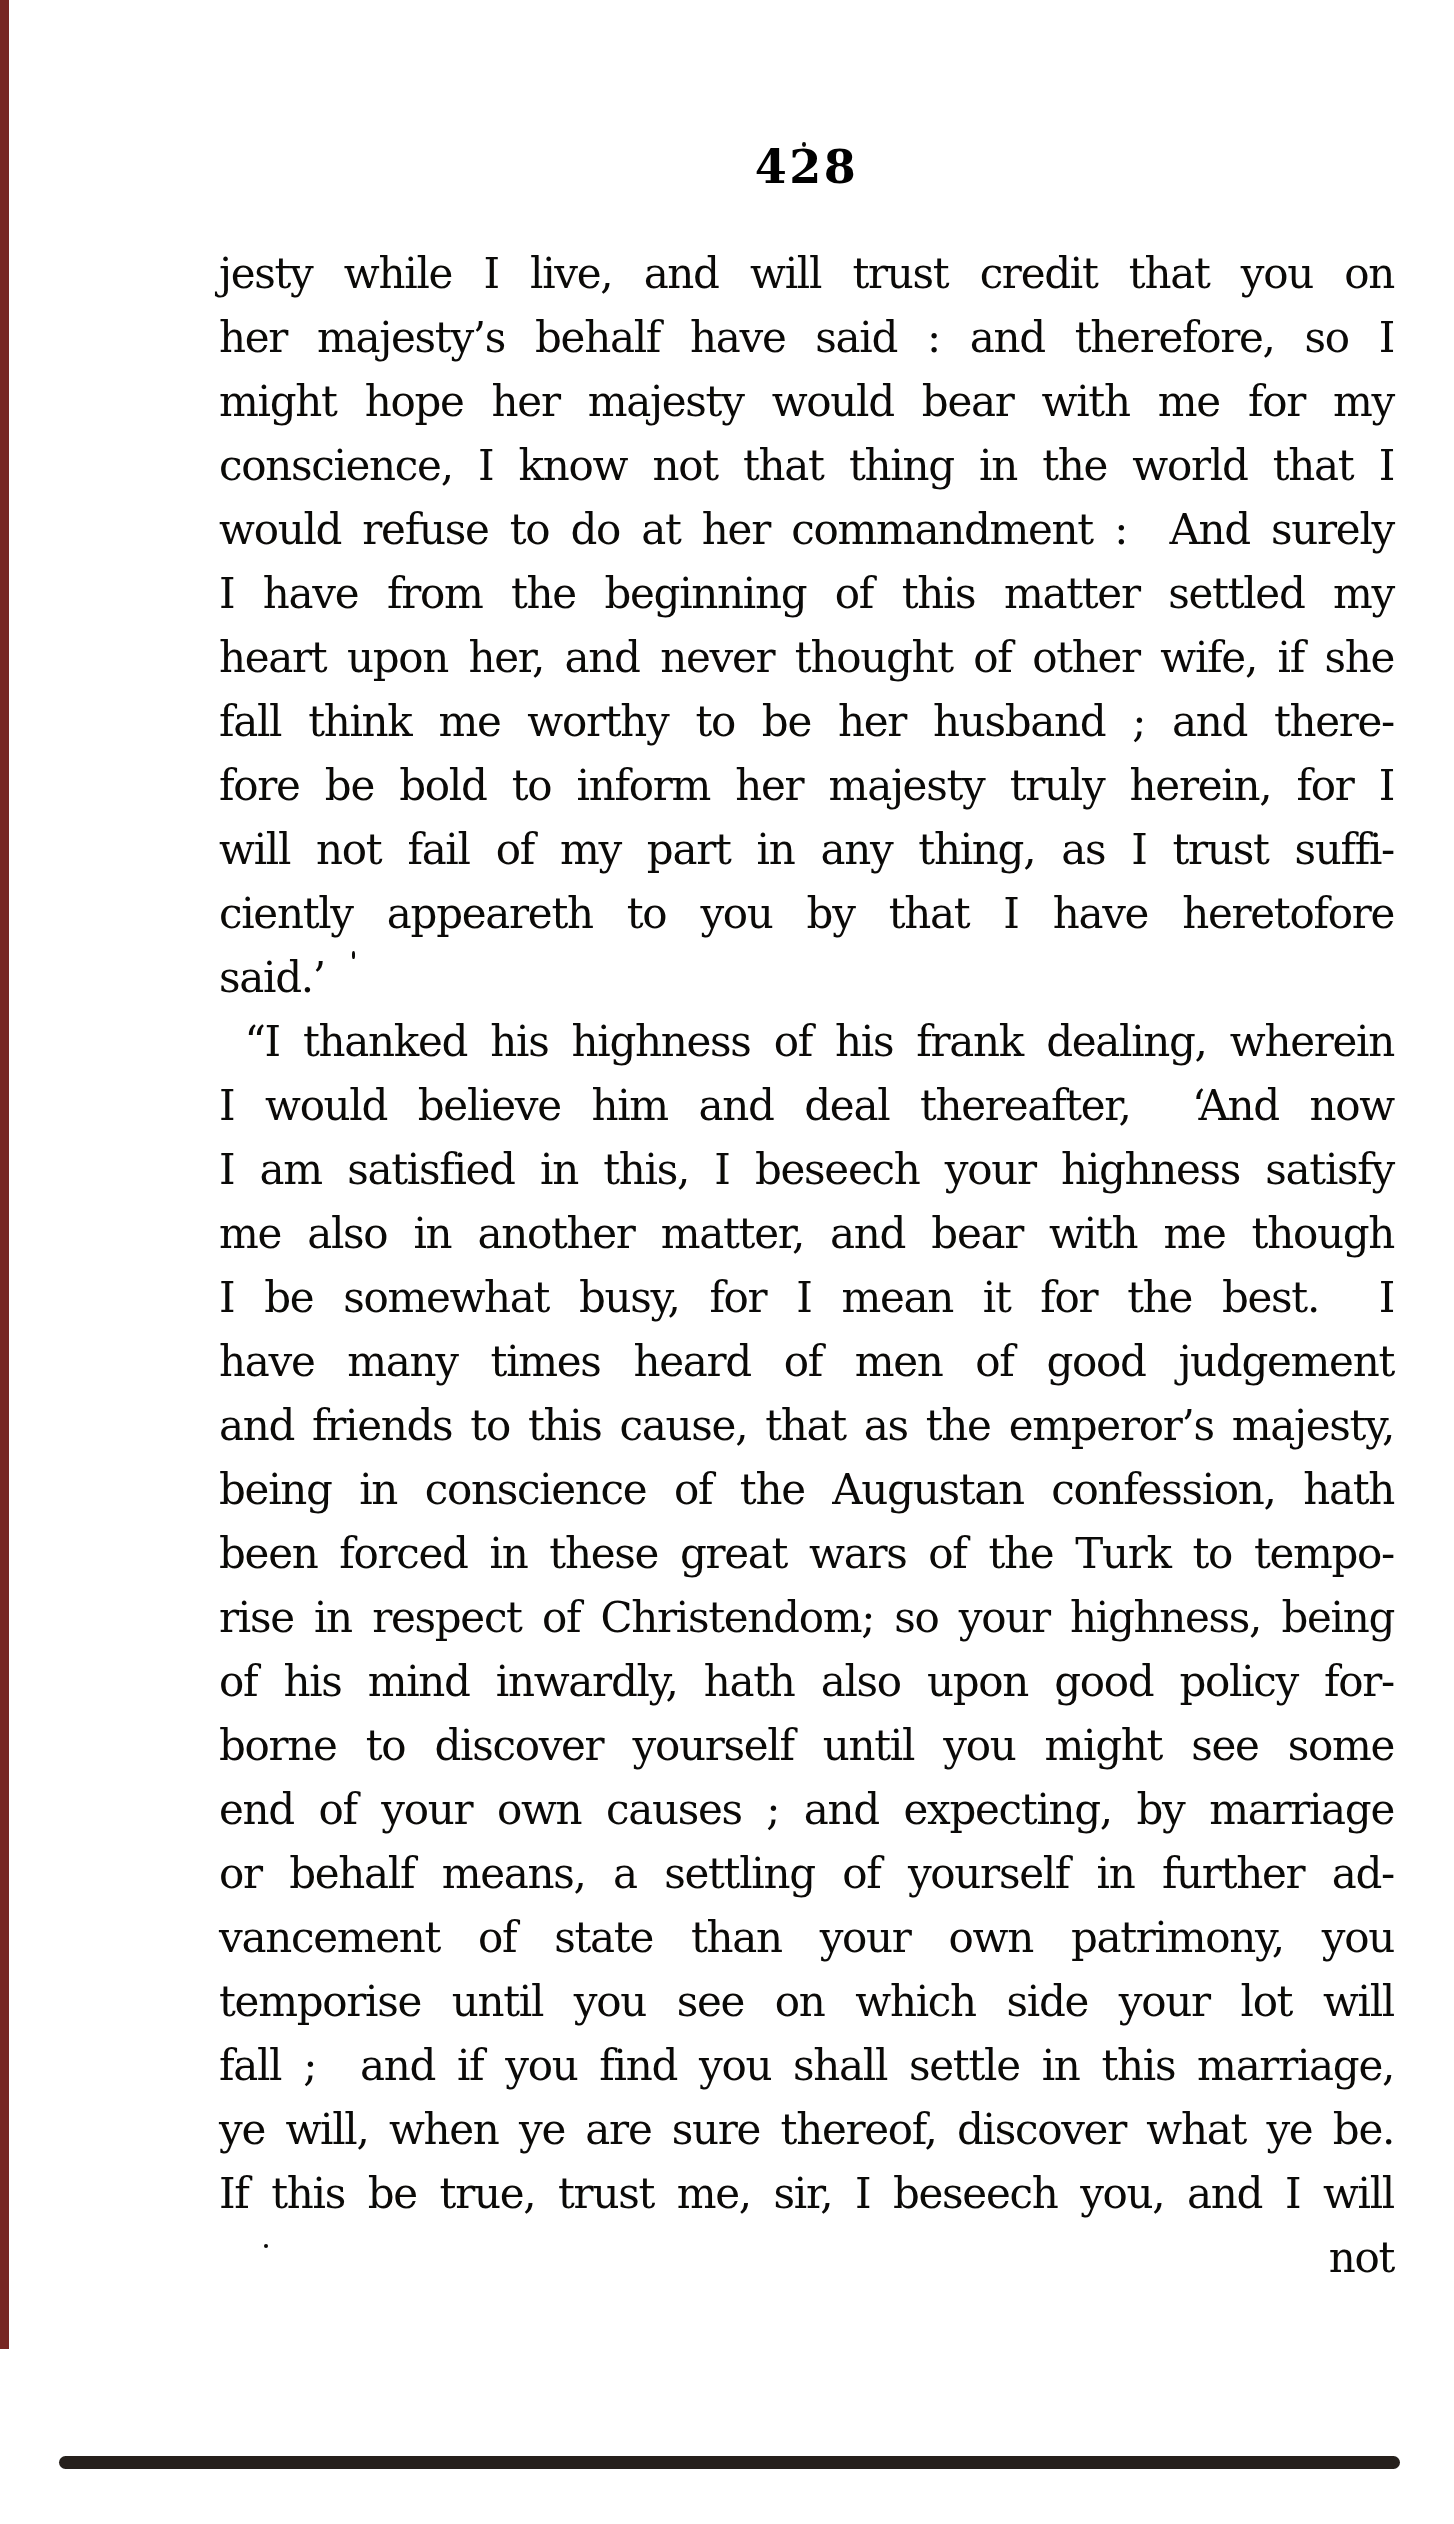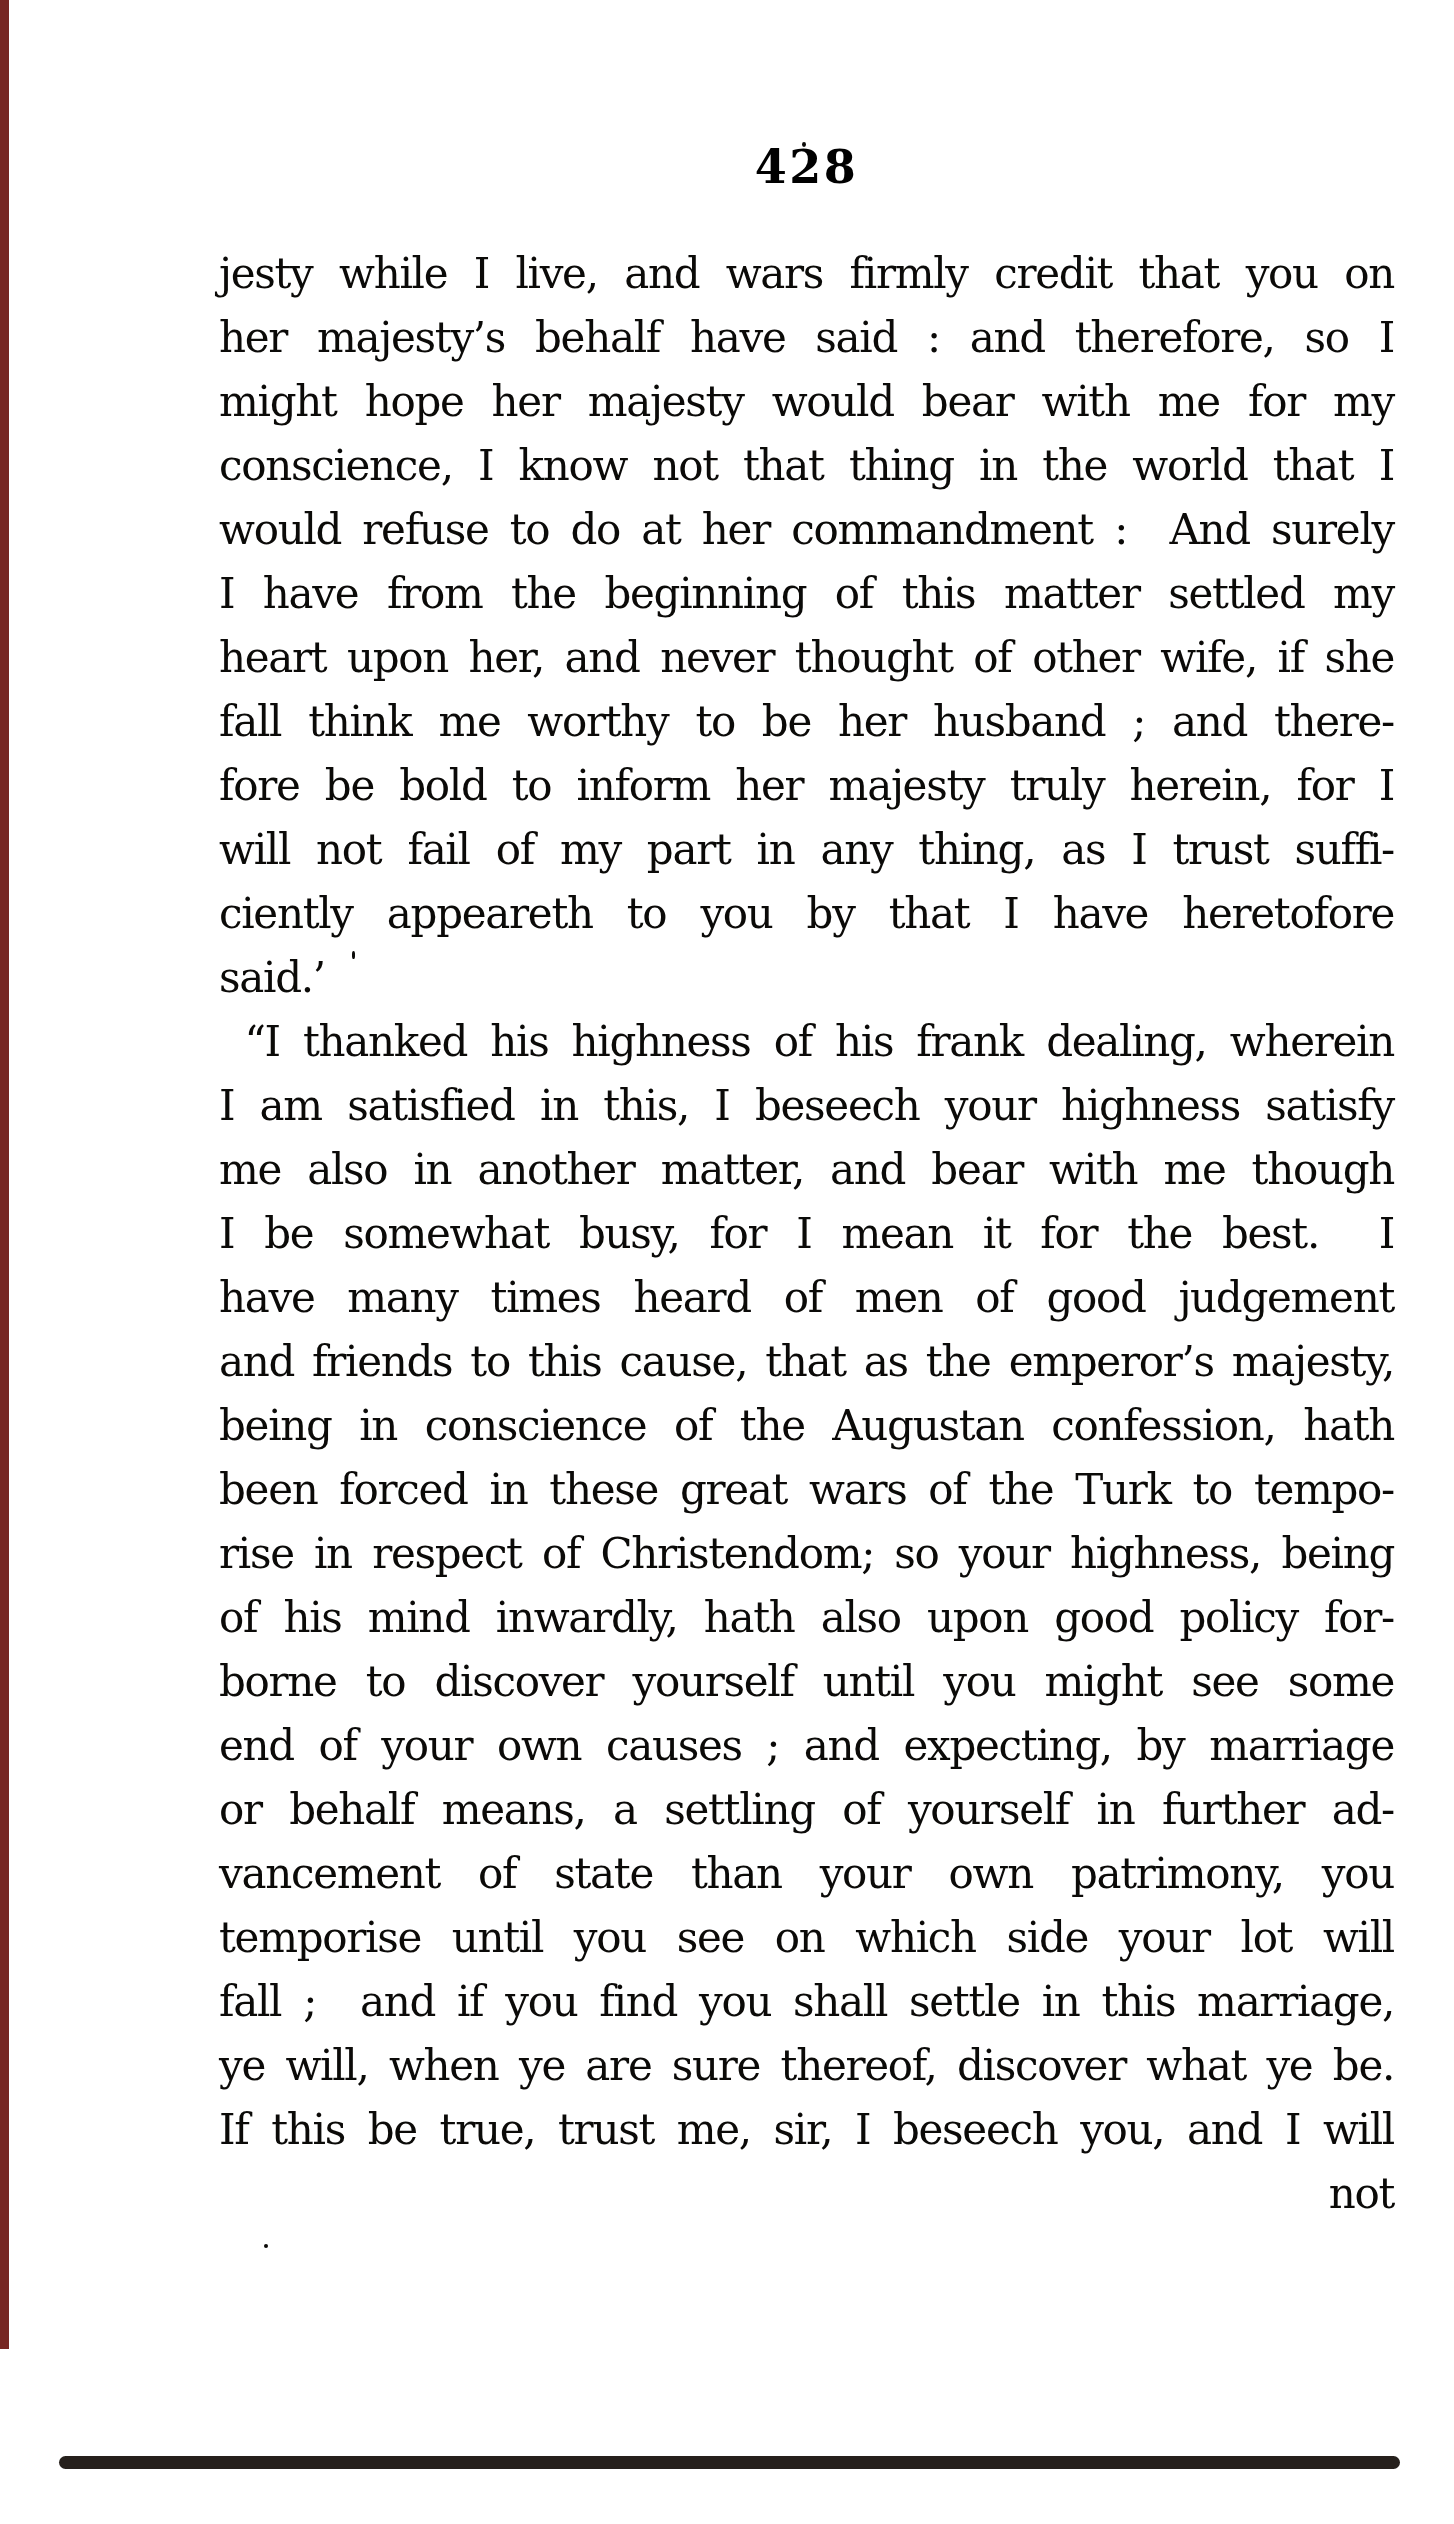--- a/index.html
+++ b/index.html
@@ -51,33 +51,34 @@
     border-radius: 50%;
   }
 </style>
 </head>
 <body>
 
 <div class="page">
   <div class="left-stripe" style="background: rgb(119, 38, 34);"></div>
   <div class="page-number">428</div>
   <div class="body-text" style="color: rgb(11, 10, 8);">
-      <div class="text-line">jesty while I live, and wars firmly credit that you on</div>
+      <div class="text-line">jesty while I live, and will trust credit that you on</div>
       <div class="text-line">her majesty’s behalf have said : and therefore, so I</div>
       <div class="text-line">might hope her majesty would bear with me for my</div>
       <div class="text-line">conscience, I know not that thing in the world that I</div>
       <div class="text-line">would refuse to do at her commandment :&nbsp; And surely</div>
       <div class="text-line">I have from the beginning of this matter settled my</div>
       <div class="text-line">heart upon her, and never thought of other wife, if she</div>
       <div class="text-line">fall think me worthy to be her husband ; and there-</div>
       <div class="text-line">fore be bold to inform her majesty truly herein, for I</div>
       <div class="text-line">will not fail of my part in any thing, as I trust suffi-</div>
       <div class="text-line">ciently appeareth to you by that I have heretofore</div>
       <div class="text-line no-just">said.’</div>
       <div class="text-line indent">“I thanked his highness of his frank dealing, wherein</div>
+      <div class="text-line">I would believe him and deal thereafter,&nbsp; ‘And now</div>
       <div class="text-line">I am satisfied in this, I beseech your highness satisfy</div>
       <div class="text-line">me also in another matter, and bear with me though</div>
       <div class="text-line">I be somewhat busy, for I mean it for the best.&nbsp; I</div>
       <div class="text-line">have many times heard of men of good judgement</div>
       <div class="text-line">and friends to this cause, that as the emperor’s majesty,</div>
       <div class="text-line">being in conscience of the Augustan confession, hath</div>
       <div class="text-line">been forced in these great wars of the Turk to tempo-</div>
       <div class="text-line">rise in respect of Christendom; so your highness, being</div>
       <div class="text-line">of his mind inwardly, hath also upon good policy for-</div>
       <div class="text-line">borne to discover yourself until you might see some</div>

